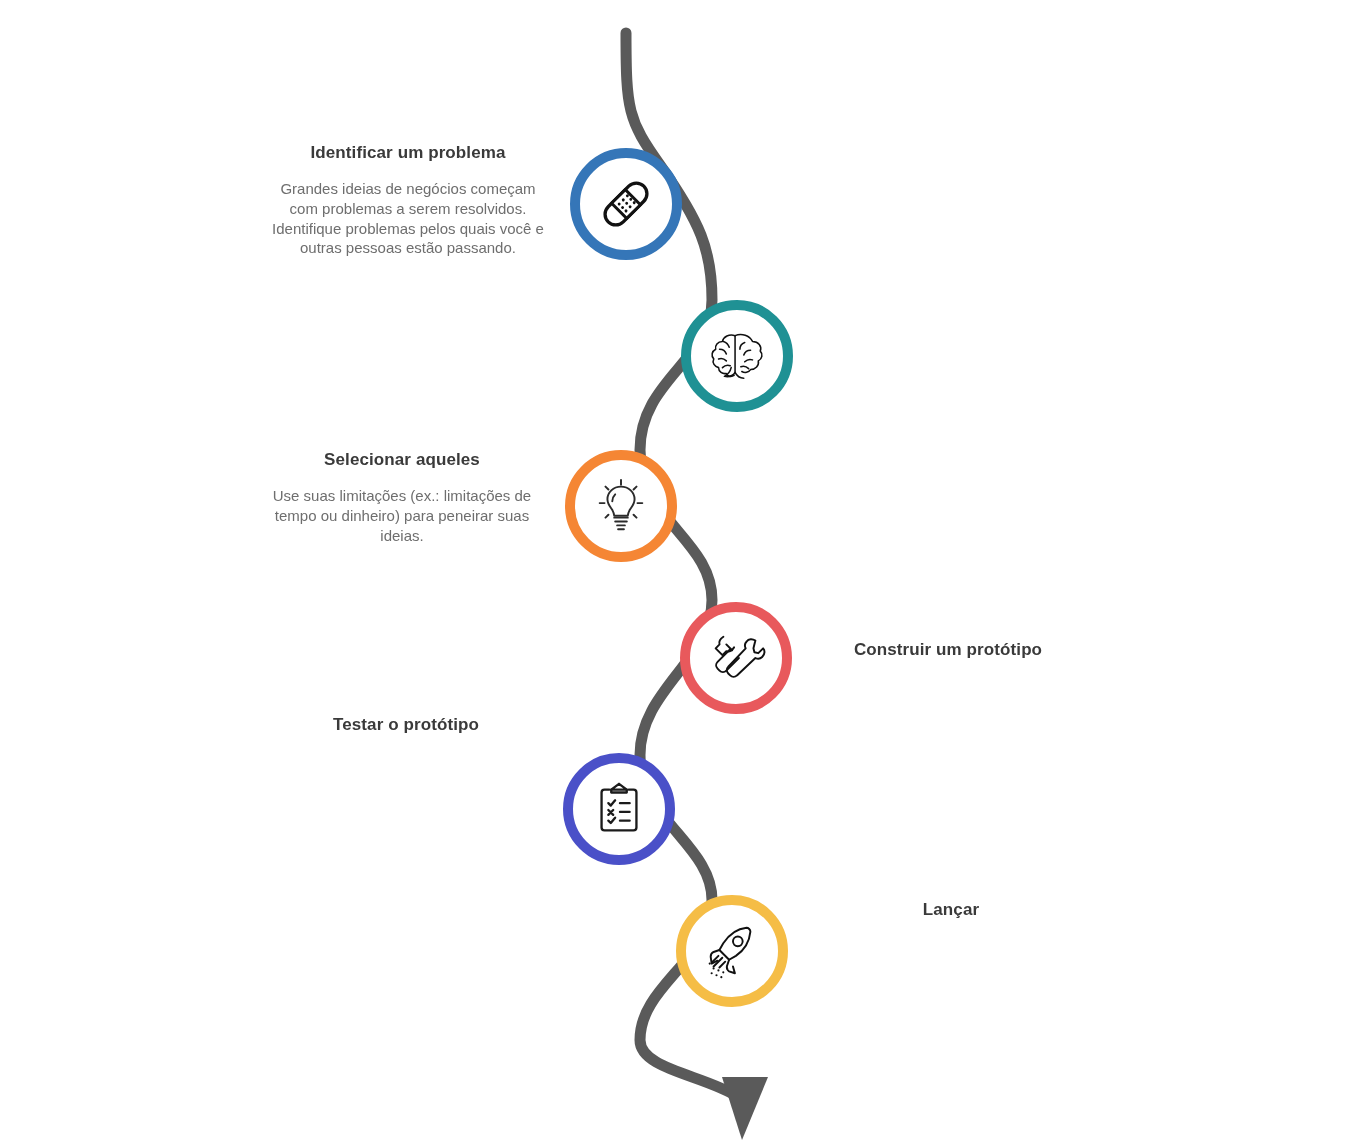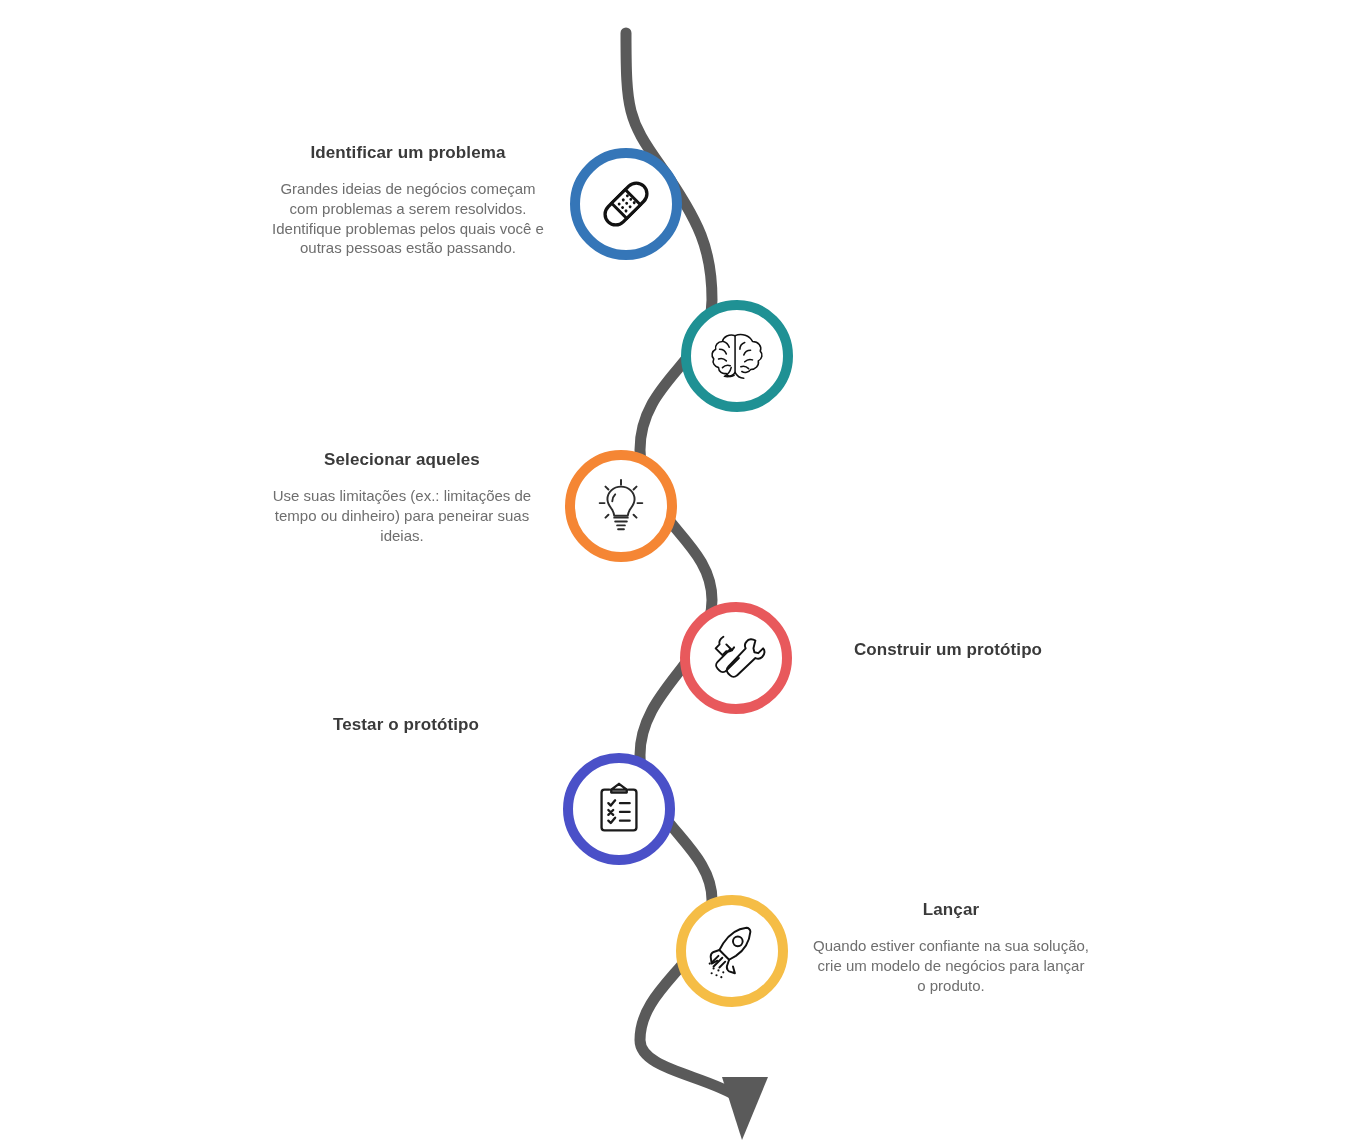--- a/index.html
+++ b/index.html
@@ -182,16 +182,15 @@
             <circle cx="16" cy="57" r="1.1"></circle>
             <circle cx="21" cy="59" r="1.1"></circle>
           <circle cx="9" cy="45" r="1.1"></circle>
             <circle cx="27" cy="50" r="1.1"></circle>
         </g>
       </g>
     </svg>
   </div>
   <div class="step-text" style="left:812px; top:894px; width:278px;margin-top:6px;">
     <div class="step-title">Lançar</div>
-    <div class="step-desc">Quando estiver confiante na sua solução, crie um modelo de negócios para lançar o produto.</div>
   </div>
 
 </div>
 
 </body></html>

